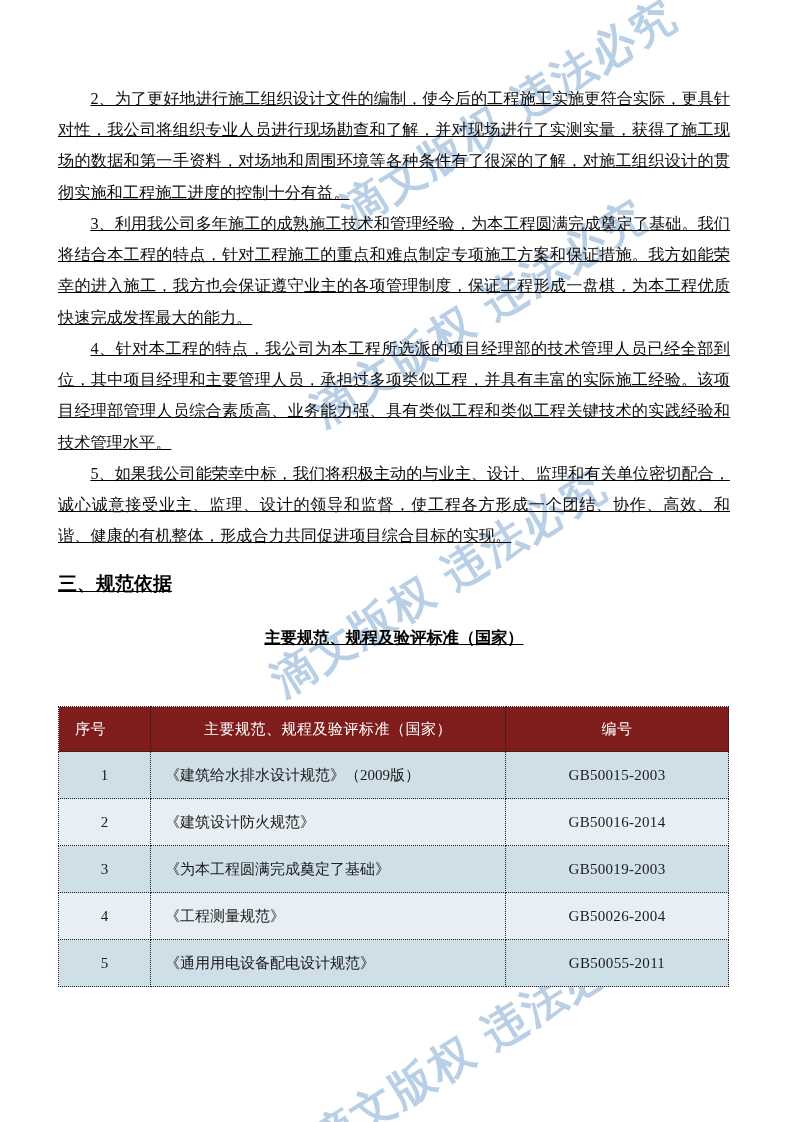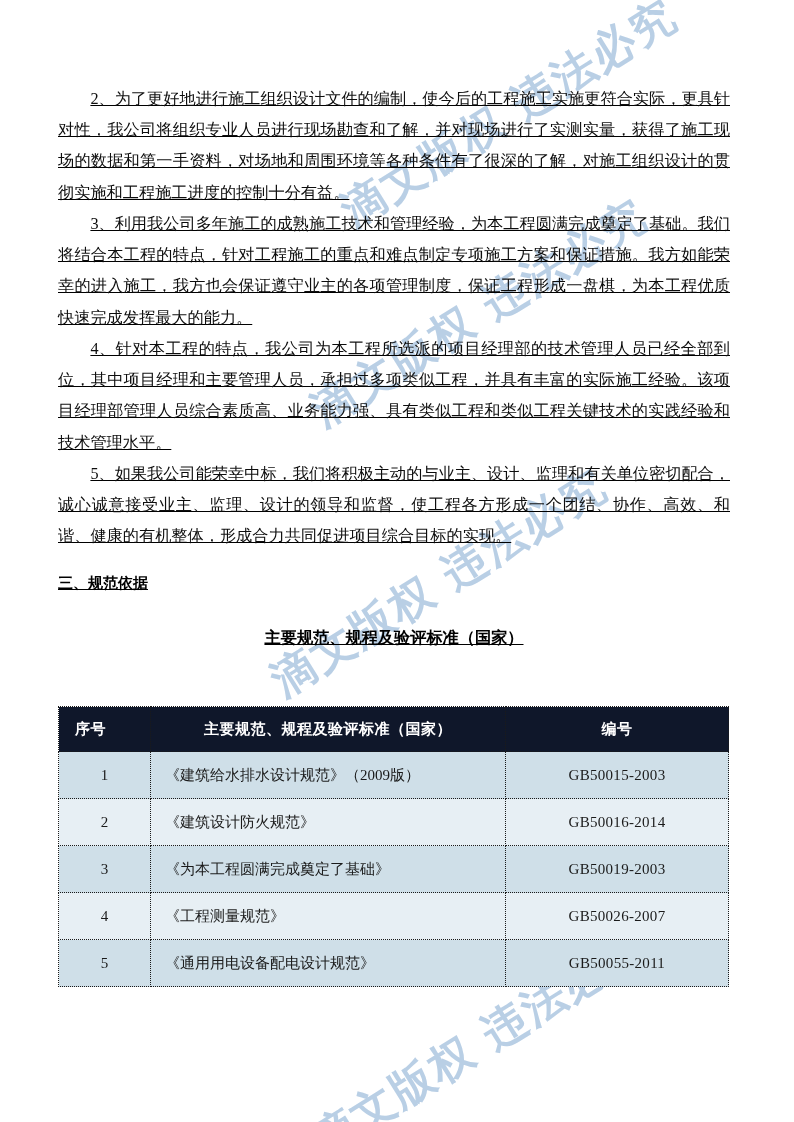--- a/index.html
+++ b/index.html
@@ -55,21 +55,21 @@
     font-size: 16.2px;
     line-height: 31.2px;
     text-align: justify;
     text-justify: inter-ideograph;
     text-indent: 2em;
     color: #0d0d0d;
   }
 
   h3.section-heading {
     margin: 0;
-    font-size: 15px;
+    font-size: 19px;
     line-height: 31.2px;
     font-weight: bold;
     font-family: "DejaVu Sans", "Liberation Sans", sans-serif;
     color: #000000;
   }
 
   .table-title {
     margin: 0;
     font-size: 16.2px;
     line-height: 31.2px;
@@ -87,23 +87,23 @@
     width: 670px;
     border-collapse: collapse;
     table-layout: fixed;
   }
   #spec-table td, #spec-table th {
     border: 1.4px dotted #1a1a1a;
     padding: 0;
     margin: 0;
   }
   #spec-table thead th {
-    background: #0f172a;
+    background: #7f1d1d;
     color: #ffffff;
-    font-weight: bold;
+    font-weight: normal;
     font-size: 15px;
     height: 44px;
     font-family: "DejaVu Sans", "Liberation Sans", sans-serif;
     letter-spacing: 0.5px;
   }
   #spec-table thead th.col-no { text-align: left; padding-left: 16px; }
   #spec-table thead th.col-name { text-align: center; }
   #spec-table thead th.col-code { text-align: center; }
 
   #spec-table tbody tr { height: 47px; }
@@ -184,21 +184,21 @@
         <td class="cell-code">GB50016-2014</td>
       </tr>
       <tr class="row-odd">
         <td class="cell-no">3</td>
         <td class="cell-name">《为本工程圆满完成奠定了基础》</td>
         <td class="cell-code">GB50019-2003</td>
       </tr>
       <tr class="row-even">
         <td class="cell-no">4</td>
         <td class="cell-name">《工程测量规范》</td>
-        <td class="cell-code">GB50026-2007</td>
+        <td class="cell-code">GB50026-2004</td>
       </tr>
       <tr class="row-odd">
         <td class="cell-no">5</td>
         <td class="cell-name">《通用用电设备配电设计规范》</td>
         <td class="cell-code">GB50055-2011</td>
       </tr>
     </tbody>
   </table>
 
 </div>

